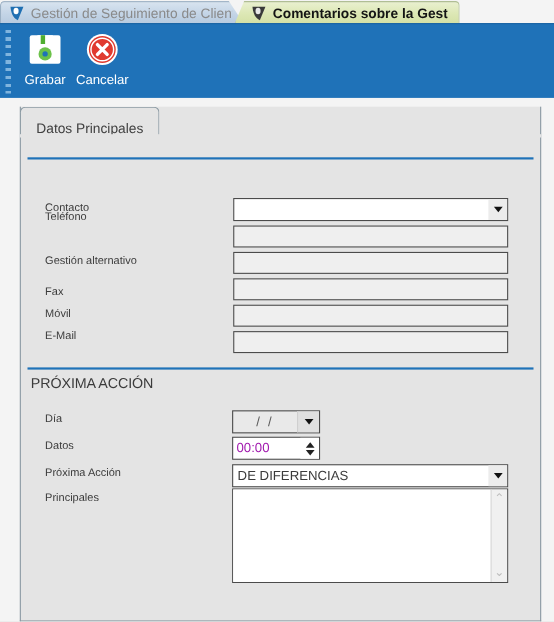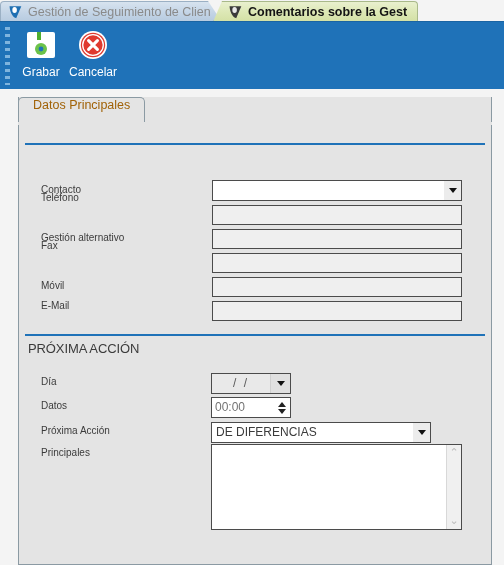--- a/index.html
+++ b/index.html
@@ -121,28 +121,28 @@
     border-top: none;
   }
   .panel-tab {
     position: absolute;
     left: 18px;
     top: 97px;
     height: 27px;
     box-sizing: border-box;
     padding: 0 14px;
     display: flex;
-    align-items: flex-start;
+    align-items: flex-end;
     background: #e4e4e4;
     border: 1px solid #8b9aa3;
     border-bottom: none;
     border-top-left-radius: 5px;
     border-top-right-radius: 5px;
     font-size: 12.5px;
-    color: #a16207;
+    color: #404040;
     z-index: 3;
   }
   .panel-tab-strip {
     position: absolute;
     left: 18px;
     top: 122px;
     width: 474px;
     height: 3px;
     background: #e4e4e4;
     z-index: 4;
@@ -231,21 +231,21 @@
     width: 19px; height: 19px;
     background: #e0e0e0;
     display: flex; align-items: center; justify-content: center;
     border-left: 1px solid #cfcfcf;
   }
   .time-ctl { width: 80px; height: 21px; background: #ffffff; display: flex; align-items: center; }
   .time-ctl .time-text {
     flex: 1 1 auto;
     padding-left: 3px;
     line-height: 19px;
-    color: #737373;
+    color: #a21caf;
   }
   .spinner {
     flex: 0 0 auto;
     width: 17px; height: 19px;
     background: #ffffff;
     display: flex; flex-direction: column;
     align-items: center; justify-content: center;
   }
   .spin-up, .spin-dn {
     width: 0; height: 0;
@@ -360,21 +360,21 @@
 <div class="field-label" style="top:192px">Teléfono</div>
 <div class="ctl input-readonly" style="left:212px; top:205px; width:250px;">
   <span></span>
 </div>
 
 <div class="field-label" style="top:232px">Gestión alternativo</div>
 <div class="ctl input-readonly" style="left:212px; top:229px; width:250px;">
   <span></span>
 </div>
 
-<div class="field-label" style="top:240px">Fax</div>
+<div class="field-label" style="top:260px">Fax</div>
 <div class="ctl input-readonly" style="left:212px; top:253px; width:250px;">
   <span></span>
 </div>
 
 <div class="field-label" style="top:280px">Móvil</div>
 <div class="ctl input-readonly" style="left:212px; top:277px; width:250px;">
   <span></span>
 </div>
 
 <div class="field-label" style="top:300px">E-Mail</div>
@@ -393,21 +393,21 @@
 <div class="field-label" style="top:400px">Datos</div>
 <div class="ctl time-ctl" style="left:211px; top:397px;">
   <span class="time-text">00:00</span>
   <span class="spinner">
     <span class="spin-up"></span>
     <span class="spin-dn"></span>
   </span>
 </div>
 
 <div class="field-label" style="top:425px">Próxima Acción</div>
-<div class="ctl combo" style="left:211px; top:422px; width:220px;">
+<div class="ctl combo" style="left:211px; top:422px; width:251px;">
   <span class="combo-text">DE DIFERENCIAS</span>
   <span class="combo-arrow">
       <span class="arrow-down"></span>
     </span>
 </div>
 
 <div class="field-label" style="top:447px">Principales</div>
 <div class="ctl textarea-ctl" style="left:211px; top:444px; width:251px; height:86px;">
   <span class="ta-body"></span>
   <span class="ta-scroll">

